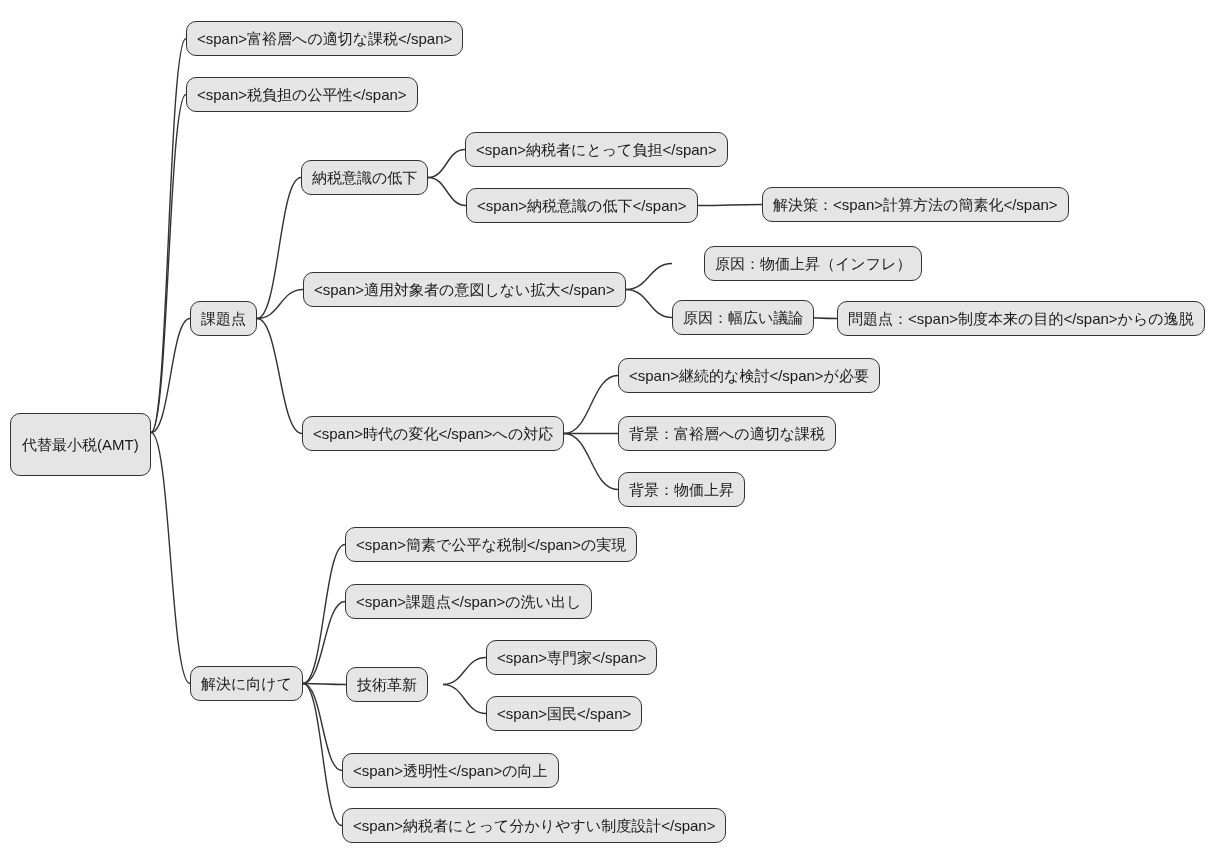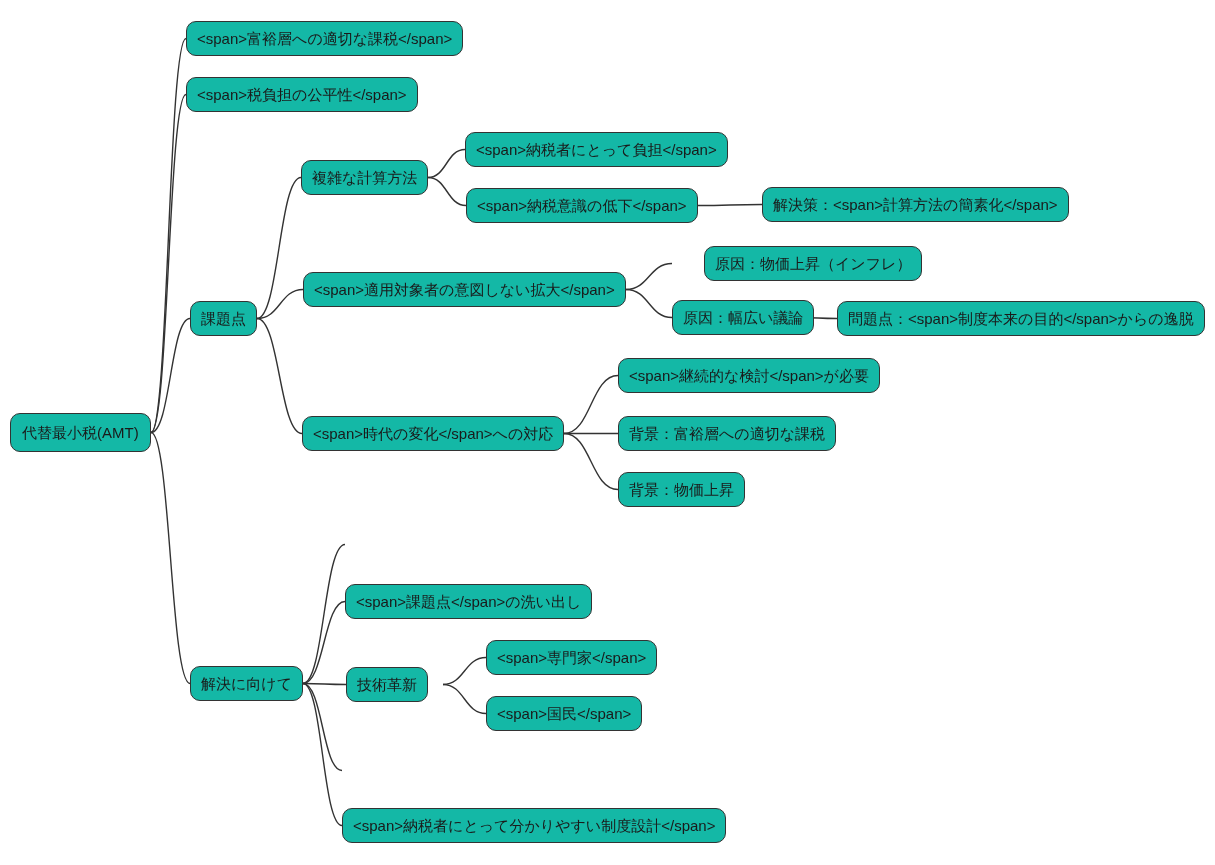--- a/index.html
+++ b/index.html
@@ -20,32 +20,32 @@
     left: 0;
     top: 0;
     width: 1215px;
     height: 865px;
     z-index: 1;
   }
   .node {
     position: absolute;
     z-index: 2;
     box-sizing: border-box;
-    background: #14b8a6;
+    background: #e5e5e5;
     border: 1.4px solid #333333;
     border-radius: 10px;
     padding: 6px 10px;
     font-size: 15px;
     line-height: 21px;
     color: #1a1a1a;
     white-space: nowrap;
     text-align: center;
   }
   .node.root {
-    padding: 8px 11px;
+    padding: 20px 11px;
   }
 </style>
 </head>
 <body>
 
 <div id="canvas">
   <svg id="edges" width="1215" height="865" viewBox="0 0 1215 865" xmlns="http://www.w3.org/2000/svg">
       <path d="M151,432.5 C168.5,432.5 168.5,38.5 186,38.5" fill="none" stroke="#333333" stroke-width="1.4"></path>
       <path d="M151,432.5 C168.5,432.5 168.5,94.5 186,94.5" fill="none" stroke="#333333" stroke-width="1.4"></path>
       <path d="M151,432.5 C170.5,432.5 170.5,318.5 190,318.5" fill="none" stroke="#333333" stroke-width="1.4"></path>
@@ -71,34 +71,36 @@
       <path d="M443,684.5 C464.5,684.5 464.5,713.5 486,713.5" fill="none" stroke="#333333" stroke-width="1.4"></path>
     </svg>
 
   <div class="node root" id="n-root" style="left:10px;  top:413px">代替最小税(AMT)</div>
 
   <div class="node" id="n-wealthy_tax" style="left:186px; top:21px">&lt;span&gt;富裕層への適切な課税&lt;/span&gt;</div>
   <div class="node" id="n-fair_burden" style="left:186px; top:77px">&lt;span&gt;税負担の公平性&lt;/span&gt;</div>
   <div class="node" id="n-issues" style="left:190px; top:301px">課題点</div>
   <div class="node" id="n-toward_solution" style="left:190px; top:666px">解決に向けて</div>
 
-  <div class="node" id="n-complex_calc" style="left:301px; top:160px">複雑な計算方法</div>
+  <div class="node" id="n-complex_calc" style="left:301px; top:160px">納税意識の低下</div>
   <div class="node" id="n-unintended_expansion" style="left:303px; top:272px">&lt;span&gt;適用対象者の意図しない拡大&lt;/span&gt;</div>
   <div class="node" id="n-era_change" style="left:302px; top:416px">&lt;span&gt;時代の変化&lt;/span&gt;への対応</div>
 
   <div class="node" id="n-awareness_decline" style="left:466px; top:188px">&lt;span&gt;納税意識の低下&lt;/span&gt;</div>
   <div class="node" id="n-taxpayer_burden" style="left:465px; top:132px">&lt;span&gt;納税者にとって負担&lt;/span&gt;</div>
   <div class="node" id="n-simplify_calc" style="left:762px; top:187px">解決策：&lt;span&gt;計算方法の簡素化&lt;/span&gt;</div>
 
   <div class="node" id="n-cause_inflation" style="left:704px; top:246px">原因：物価上昇（インフレ）</div>
   <div class="node" id="n-cause_tax_reform" style="left:672px; top:300px">原因：幅広い議論</div>
   <div class="node" id="n-deviation_problem" style="left:837px; top:301px">問題点：&lt;span&gt;制度本来の目的&lt;/span&gt;からの逸脱</div>
 
   <div class="node" id="n-continuous_review" style="left:618px; top:358px">&lt;span&gt;継続的な検討&lt;/span&gt;が必要</div>
   <div class="node" id="n-bg_globalization" style="left:618px; top:416px">背景：富裕層への適切な課税</div>
   <div class="node" id="n-bg_tech" style="left:618px; top:472px">背景：物価上昇</div>
 
+  <div class="node" id="n-simple_fair_realization" style="left:345px; top:527px">&lt;span&gt;簡素で公平な税制&lt;/span&gt;の実現</div>
   <div class="node" id="n-issue_identification" style="left:345px; top:584px">&lt;span&gt;課題点&lt;/span&gt;の洗い出し</div>
   <div class="node" id="n-broad_discussion" style="left:346px; top:667px">技術革新</div>
   <div class="node" id="n-citizens" style="left:486px; top:696px">&lt;span&gt;国民&lt;/span&gt;</div>
   <div class="node" id="n-experts" style="left:486px; top:640px">&lt;span&gt;専門家&lt;/span&gt;</div>
+  <div class="node" id="n-transparency" style="left:342px; top:753px">&lt;span&gt;透明性&lt;/span&gt;の向上</div>
   <div class="node" id="n-clear_design" style="left:342px; top:808px">&lt;span&gt;納税者にとって分かりやすい制度設計&lt;/span&gt;</div>
 </div>
 
 </body></html>

